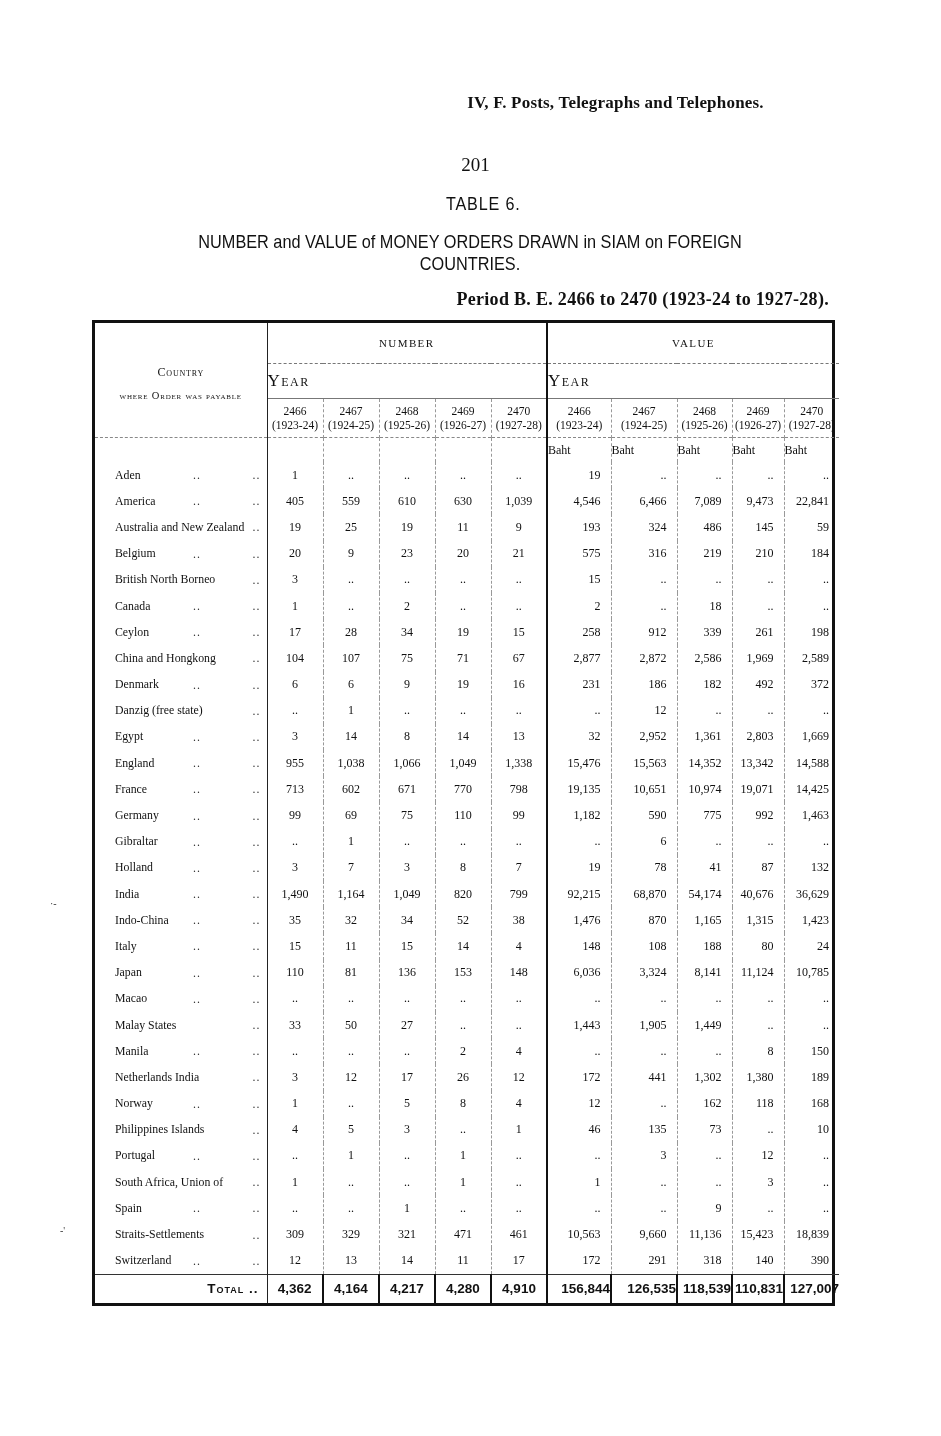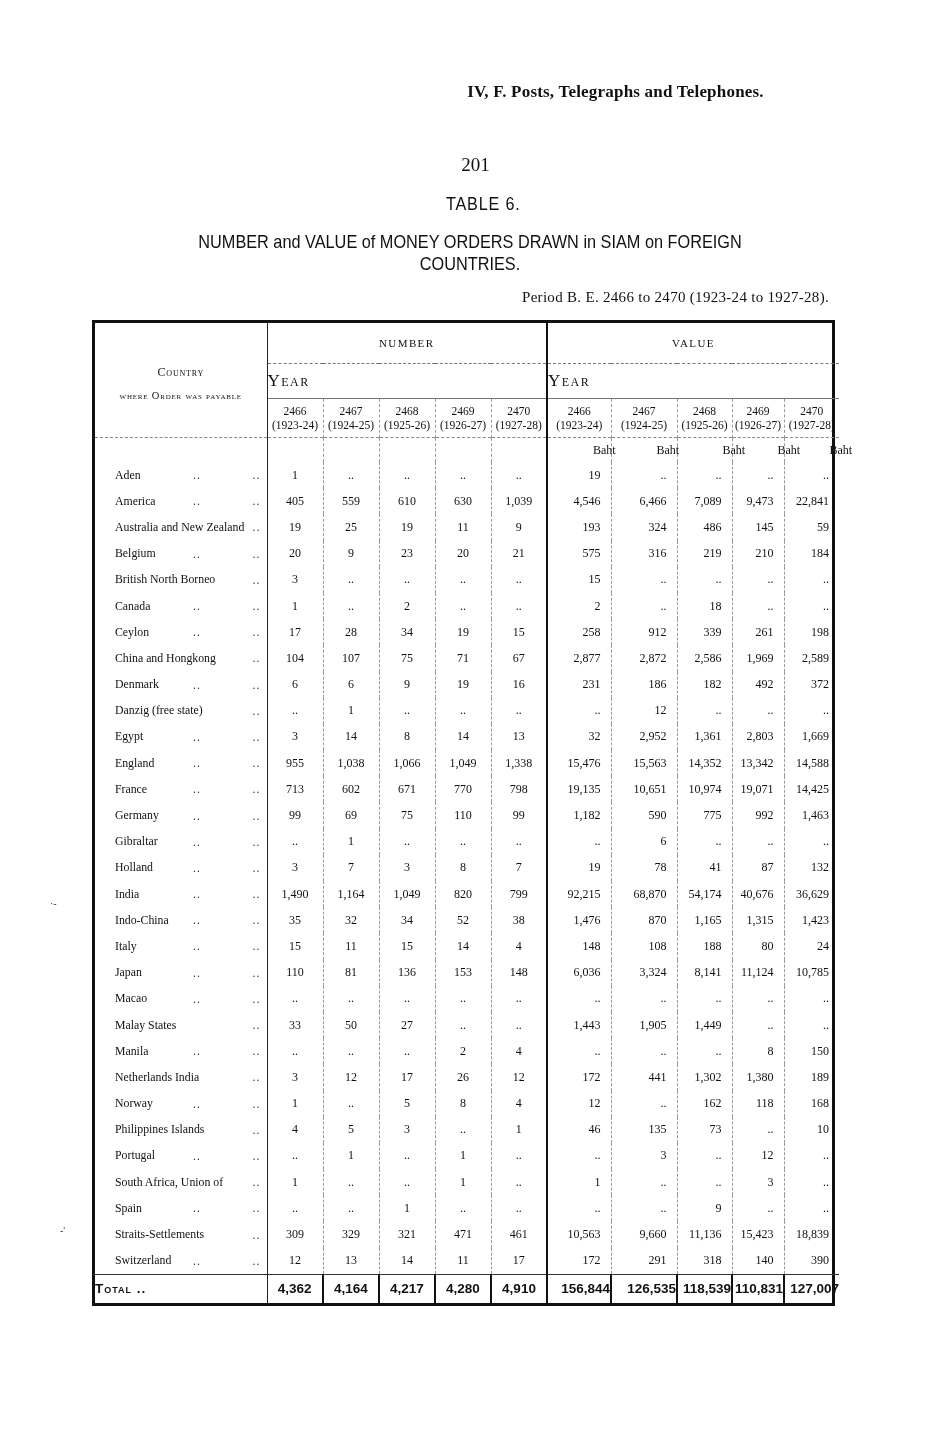--- a/index.html
+++ b/index.html
@@ -1,73 +1,73 @@
 <!DOCTYPE html>
 <html><head>
   <meta charset="utf-8">
   <style>
     html, body { margin: 0; padding: 0; background: #ffffff; }
     body {
       width: 941px; height: 1436px; position: relative; overflow: hidden;
       color: #111; font-family: "Liberation Serif", "DejaVu Serif", serif;
     }
     .section-title {
-      position: absolute; left: 0; width: 941px; top: 82px;
+      position: absolute; left: 0; width: 941px; top: 93px;
       text-align: center; padding-left: 290px; box-sizing: border-box;
       font-weight: bold; font-size: 17px; letter-spacing: 0.2px;
     }
     .page-number {
       position: absolute; top: 154px; left: 0; width: 941px; text-align: center;
       font-size: 19px; padding-left: 10px; box-sizing: border-box;
     }
     .table-label {
       position: absolute; top: 193px; left: 0; width: 941px; text-align: center;
       font-family: "Liberation Sans", "DejaVu Sans", sans-serif; font-size: 19px;
       transform: scaleX(0.85); letter-spacing: 1px; padding-left: 30px; box-sizing: border-box;
     }
     .table-title {
       position: absolute; top: 231px; left: 130px; width: 680px; text-align: center;
       font-family: "Liberation Sans", "DejaVu Sans", sans-serif; font-size: 18.5px;
       line-height: 22px; transform: scaleX(0.88);
     }
     .period {
       position: absolute; top: 289px; right: 112px;
-      font-weight: normal; font-size: 15px; letter-spacing: 0.3px;
+      font-weight: bold; font-size: 18px; letter-spacing: 0.3px;
     }
     .table-wrap {
       position: absolute; left: 92px; top: 320px; width: 737px;
       border-top: 3px solid #111; border-bottom: 3px solid #111;
       border-left: 3px solid #111; border-right: 3px solid #111;
     }
     table { border-collapse: collapse; width: 100%; table-layout: fixed; }
     td, th { padding: 0; font-weight: normal; }
     .hdr-group {
       font-size: 11px; letter-spacing: 1.4px; text-align: center; height: 40px;
     }
     .hdr-year { font-size: 17px; letter-spacing: 1.5px; text-align: left; height: 34px;
       border-top: 1px dashed #777; }
     .hdr-yr { font-size: 11.5px; text-align: center; line-height: 14px; height: 38px;
       border-top: 1px solid #777; }
-    .hdr-unit { font-size: 12px; text-align: left; height: 24px; border-top: 1px dashed #888; padding-left: 45px; }
+    .hdr-unit { font-size: 12px; text-align: left; height: 24px; border-top: 1px dashed #888; }
     .country-hdr { font-size: 10.5px; text-align: center; letter-spacing: 0.8px; line-height: 16px;
       border-right: 1px solid #222; }
     .country-hdr .sc { font-variant: small-caps; font-size: 12px; margin-top: 8px; }
     .num-sep { border-left: 2px solid #111; }
     .vsep { border-left: 1px dashed #999; }
     tbody td { height: 26.2px; font-size: 12px; }
     td.country { padding-left: 20px; white-space: nowrap; position: relative;
       border-right: 1px solid #222; font-size: 11.8px; }
     td.country .dots { position: absolute; right: 6px; top: 50%; transform: translateY(-50%); letter-spacing: 1px; color: #333; }
     td.country .dots-mid { position: absolute; left: 98px; top: 50%; transform: translateY(-50%); letter-spacing: 1px; color: #333; }
     td.n { text-align: center; }
     td.v { text-align: right; padding-right: 10px; }
     tr.total td { border-top: 1px solid #333; height: 28px; font-family: "Liberation Sans", "DejaVu Sans", sans-serif; font-weight: bold; font-size: 13.5px; }
     tr.total td.n, tr.total td.v { border-left: 2px solid #111; }
     tr.total td.v { text-align: right; padding-right: 0; }
-    .total-label { font-family: "Liberation Serif", serif; font-weight: normal; font-variant: small-caps; font-size: 12.5px; letter-spacing: 1px; text-align: left; padding-right: 8px; }
+    .total-label { font-family: "Liberation Serif", serif; font-weight: normal; font-variant: small-caps; font-size: 12.5px; letter-spacing: 1px; text-align: right; padding-right: 8px; }
     .margin-mark { position: absolute; font-size: 10px; color: #333; }
   </style>
 </head>
 <body>
 
 <div class="section-title">IV, F. Posts, Telegraphs and Telephones.</div>
 <div class="page-number">201</div>
 <div class="table-label">TABLE 6.</div>
 <div class="table-title">
   <div>NUMBER and VALUE of MONEY ORDERS DRAWN in SIAM on FOREIGN</div>

